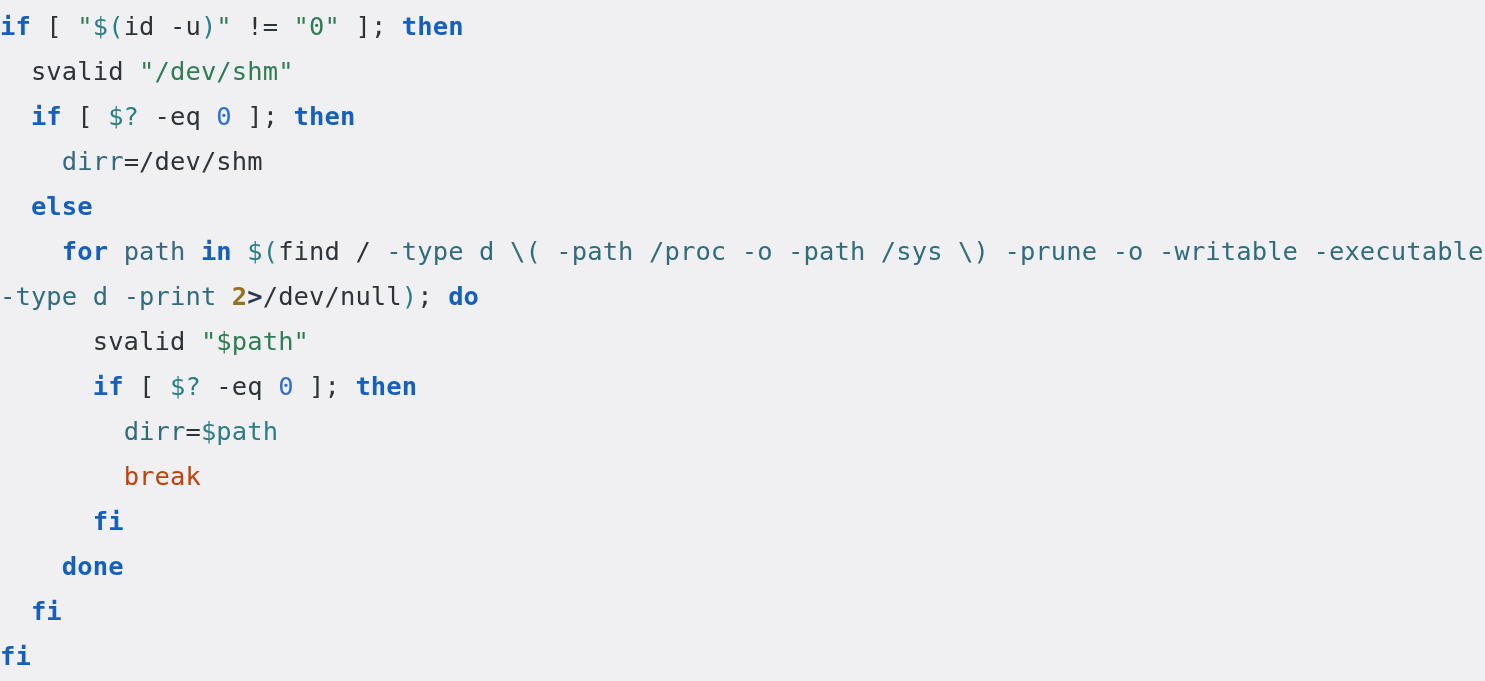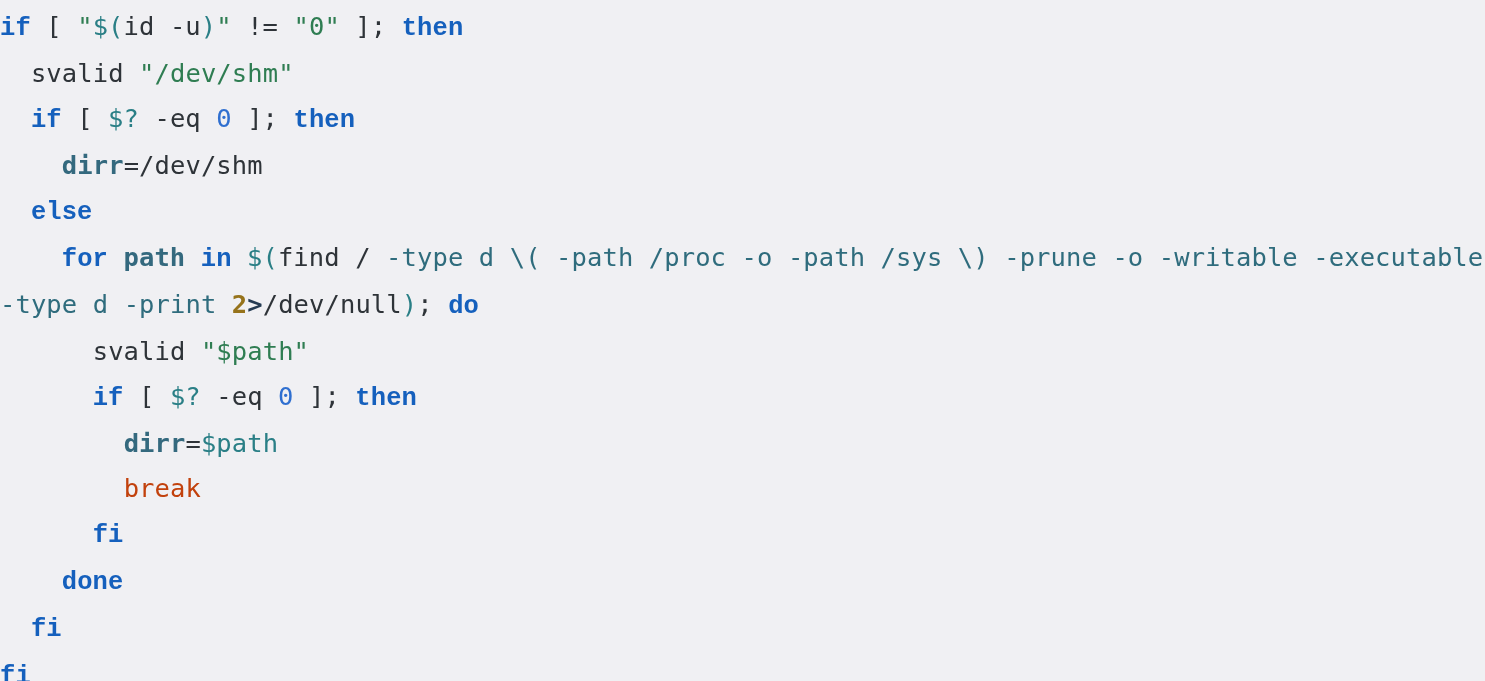--- a/index.html
+++ b/index.html
@@ -25,24 +25,24 @@
     line-height: 45px;
     white-space: pre-wrap;
     word-break: break-word;
     letter-spacing: 0.1px;
   }
 
   .ln { display: block; min-height: 45px; }
 
   
   .tok-plain   { color: #2e3338; }
-  .tok-kw      { color: #1560bd; font-weight: bold; font-family: Liberation Mono, monospace; }
+  .tok-kw      { color: #1560bd; font-weight: bold; }
   .tok-str     { color: #2f7d52; }
   .tok-var     { color: #2a7f86; }
-  .tok-varname { color: #34697e; font-weight: bold; }
+  .tok-varname { color: #34697e; }
   .tok-num     { color: #2f6fd0; }
   .tok-fd      { color: #96731b; font-weight: bold; }
   .tok-redir   { color: #243b53; font-weight: bold; }
   .tok-flag    { color: #2f6c7d; text-align: center; }
   .tok-builtin { color: #c2410c; }
   .tok-punct   { color: #2e3338; }
 </style>
 </head>
 <body>
 

